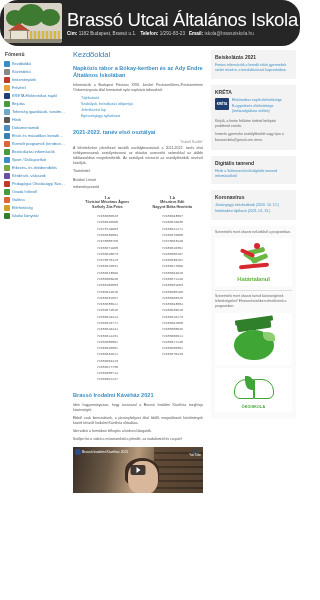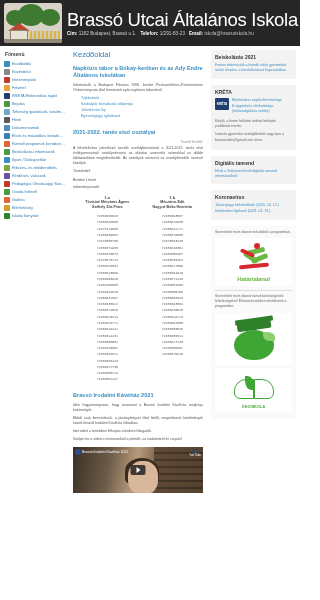--- a/index.html
+++ b/index.html
@@ -12,20 +12,21 @@
   }
   body { position: relative; }
 
   
   .site-header {
     width: 300px; height: 46px;
     background: #262626;
     display: flex; align-items: center;
     padding: 2px 4px 2px 4px;
     overflow: hidden;
+    border-radius: 18px;
   }
   .logo-badge {
     width: 58px; height: 40px;
     flex: 0 0 58px;
     border-radius: 3px;
     background: #cfc9bd;
     position: relative; overflow: hidden;
     margin-right: 5px;
   }
   .logo-sky { position:absolute; inset:0; background:#d8d3c6; }

